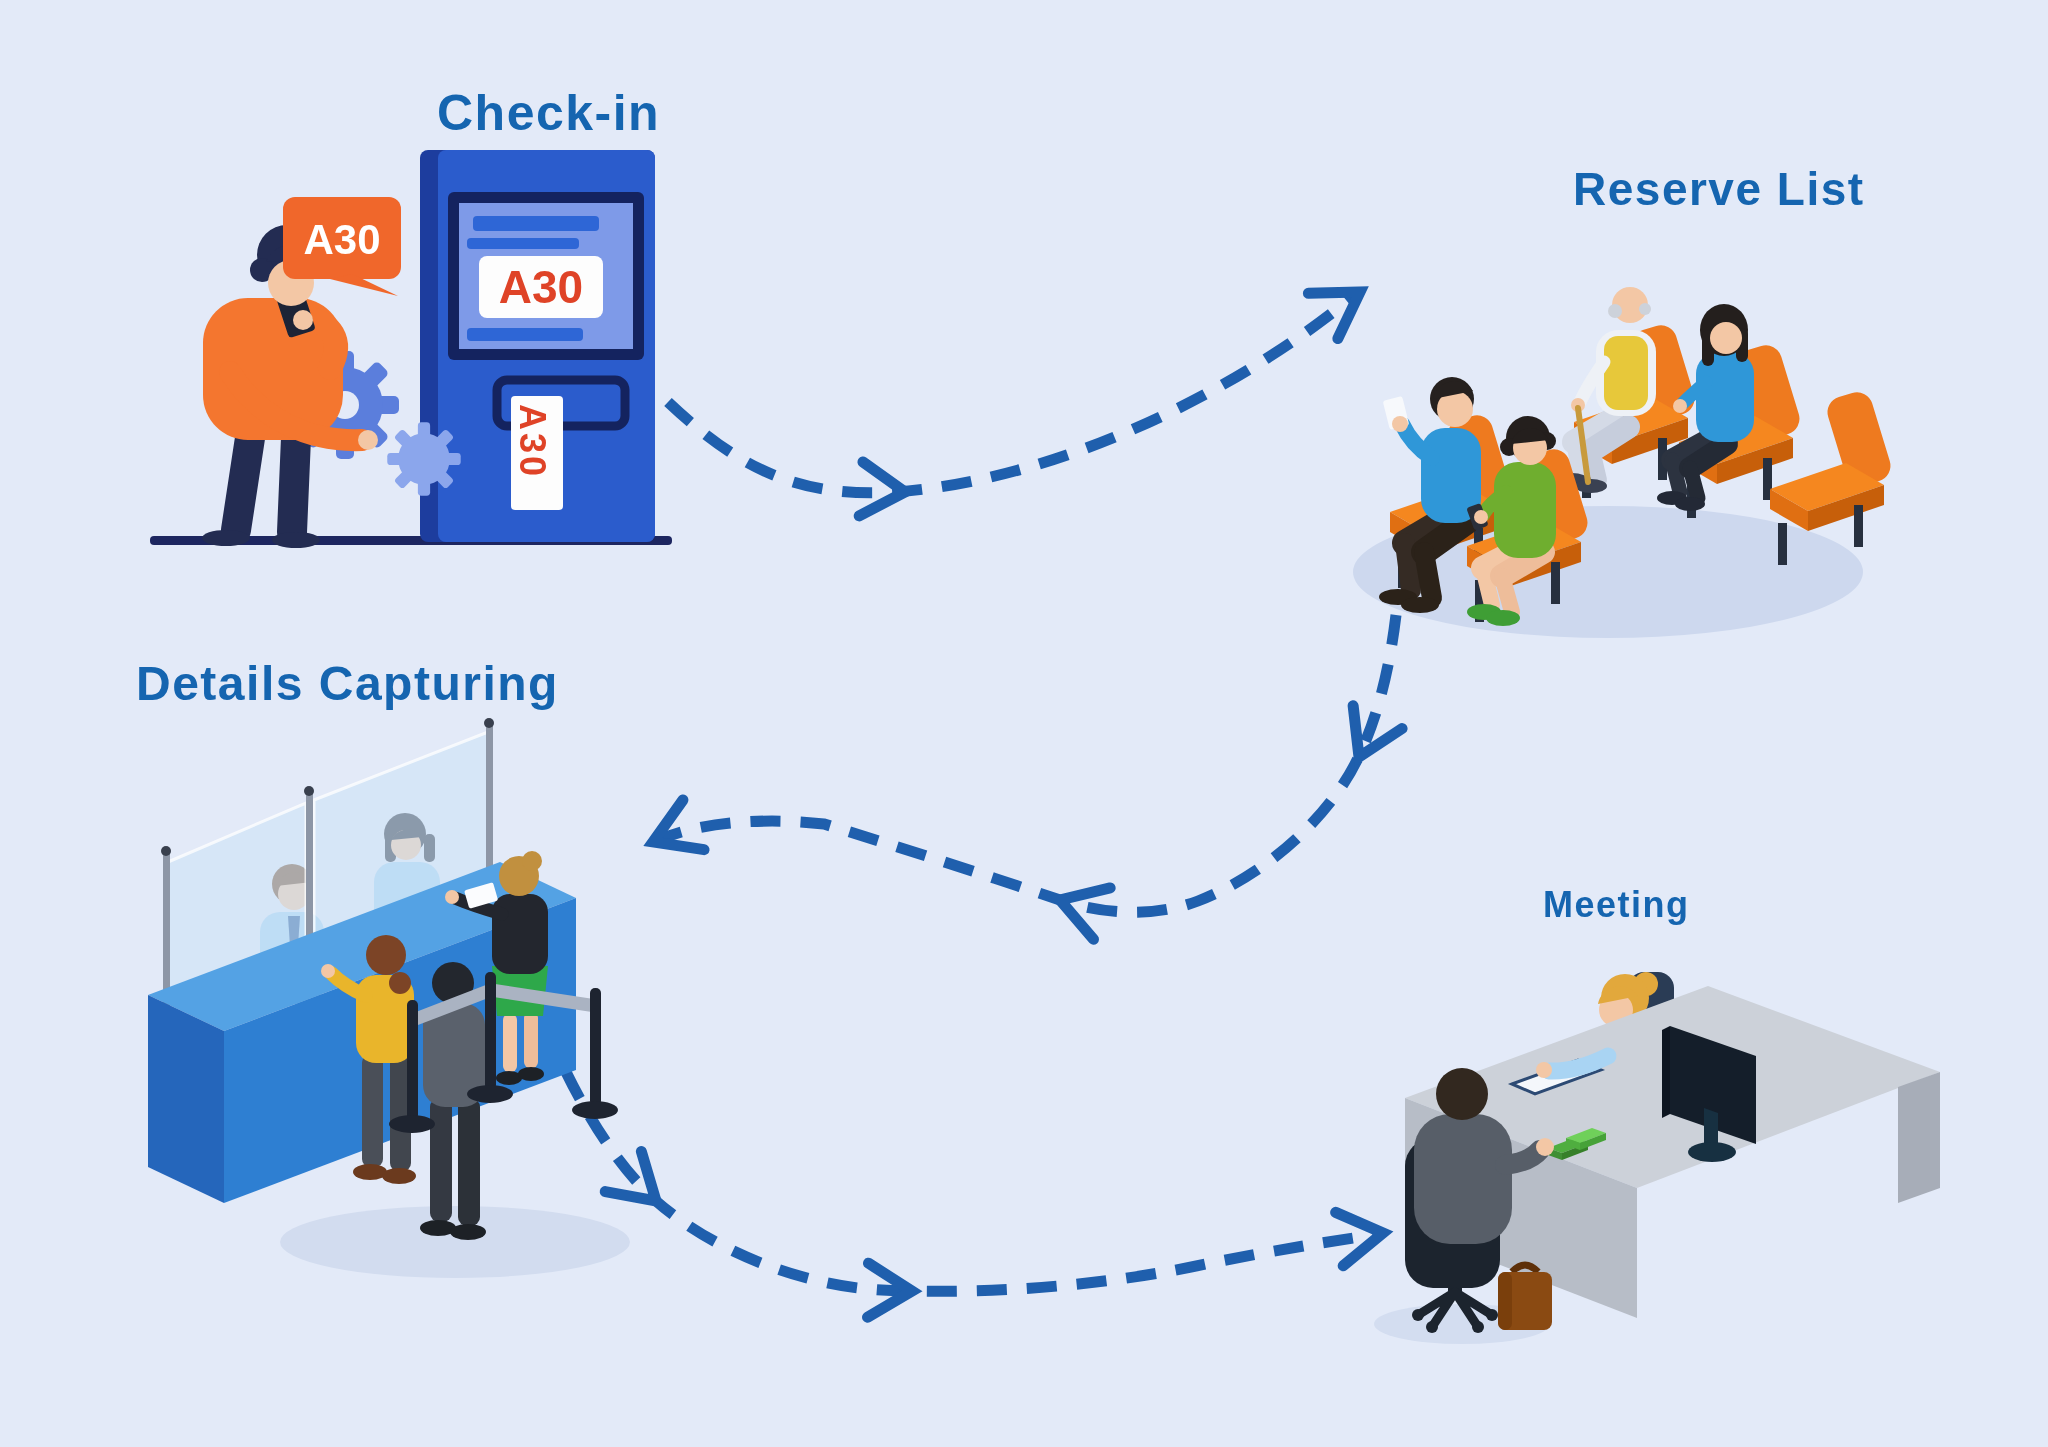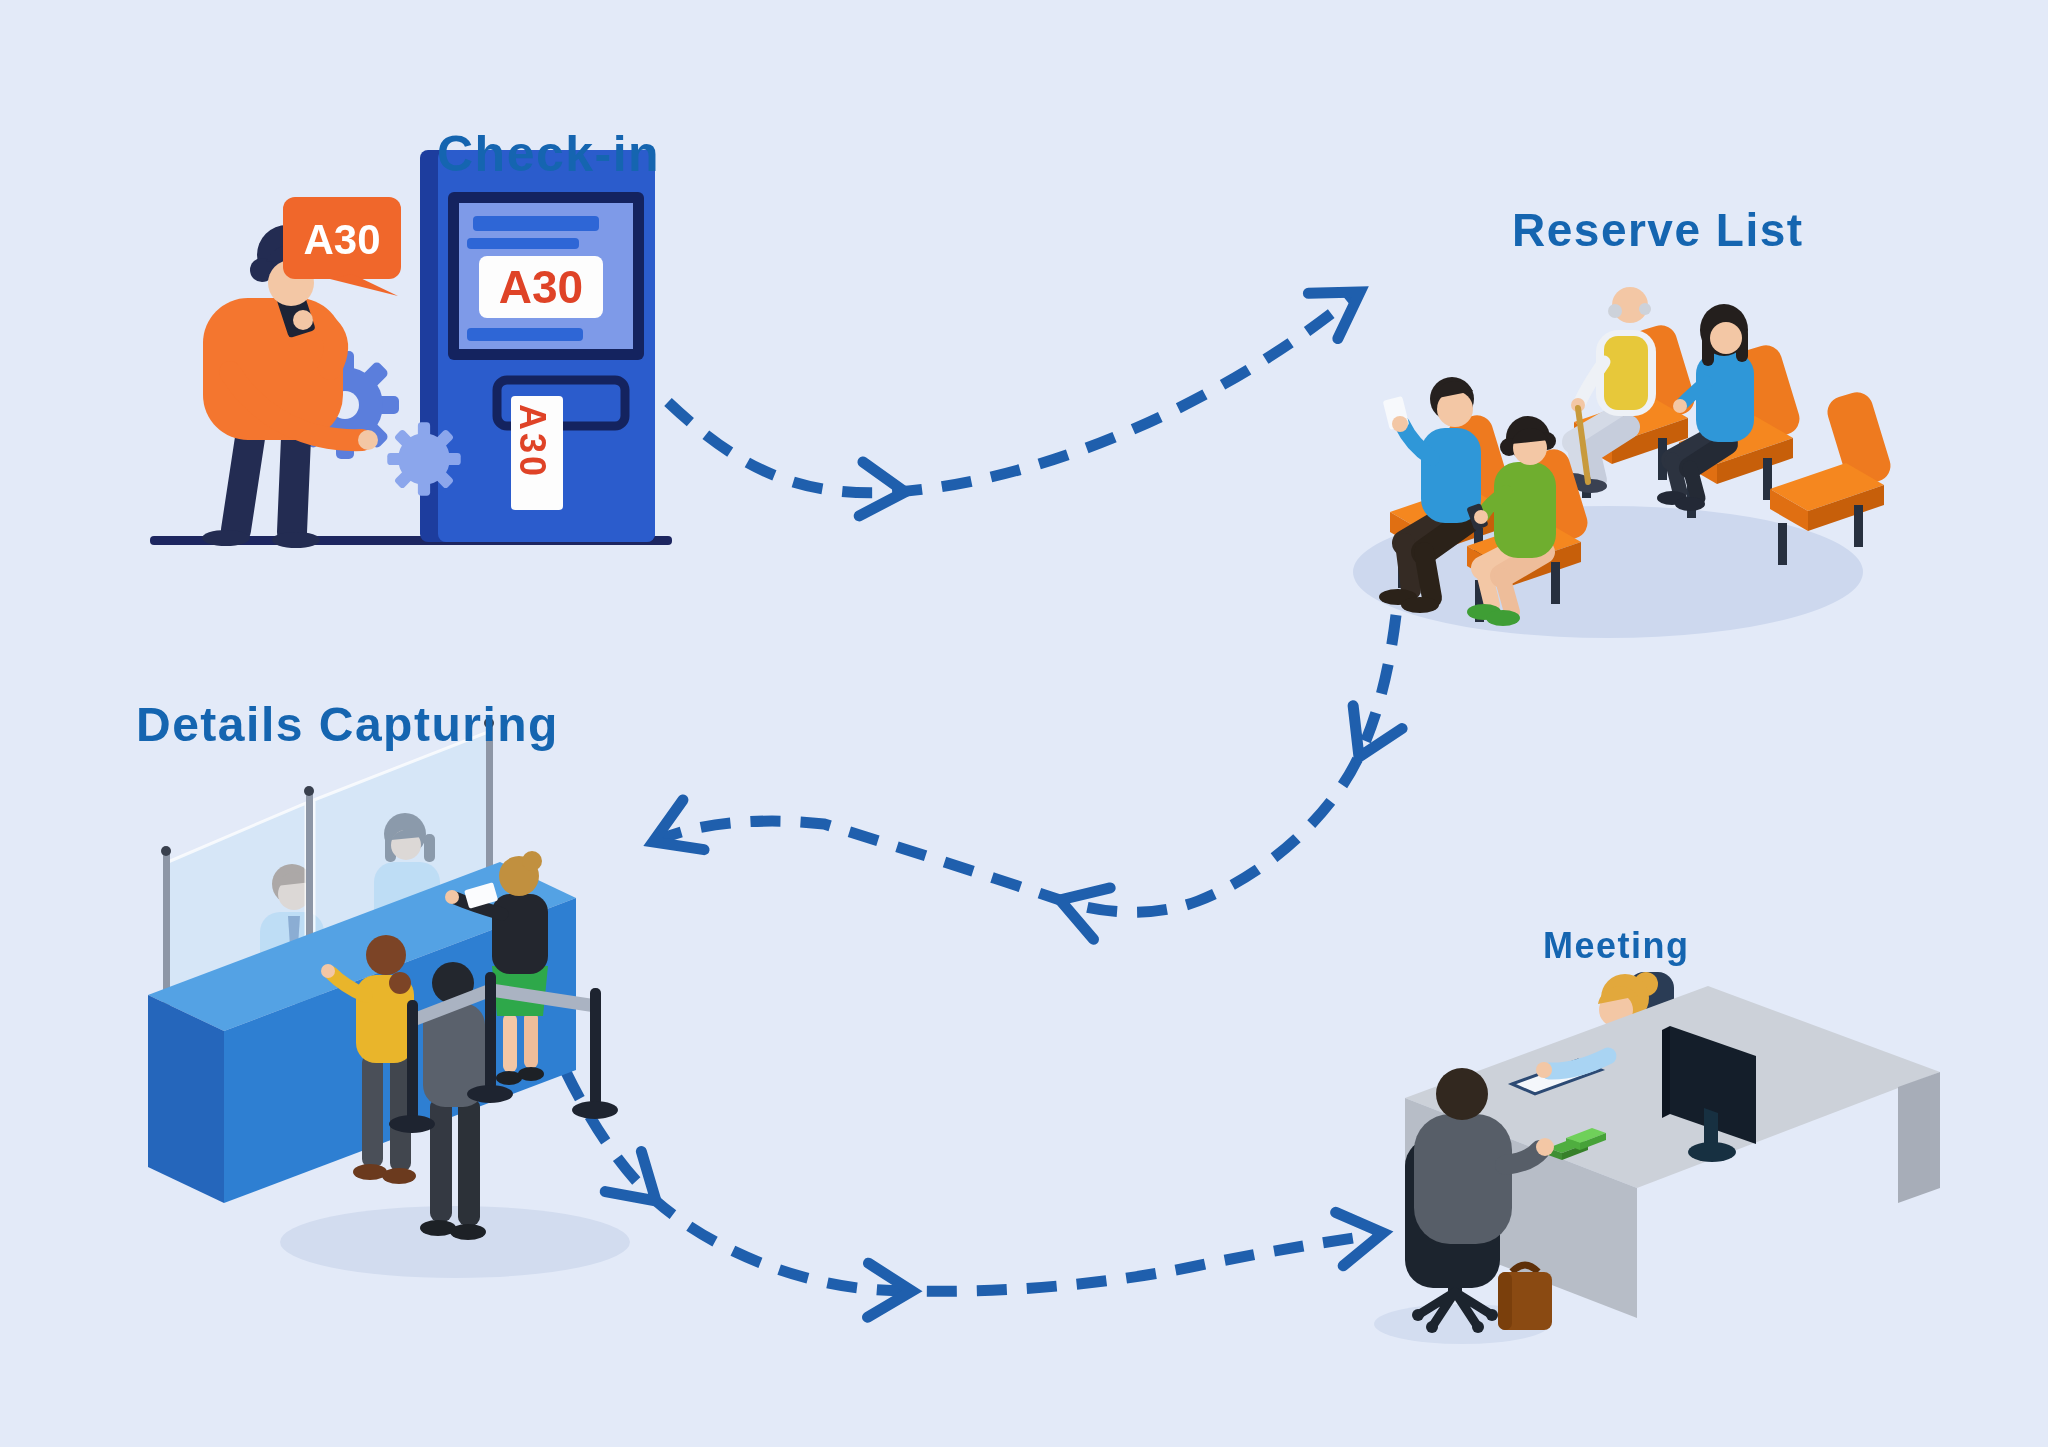--- a/index.html
+++ b/index.html
@@ -3,21 +3,21 @@
 <meta charset="utf-8">
 <style>
   html,body{margin:0;padding:0;background:#e3eaf8;}
   .canvas{
     position:relative;width:2048px;height:1447px;background:#e3eaf8;
     overflow:hidden;font-family:"Liberation Sans","DejaVu Sans",sans-serif;
   }
   .scene{position:absolute;left:0;top:0;width:2048px;height:1447px;}
   .label{
     position:absolute;font-weight:bold;color:#1565b0;
-    letter-spacing:1.5px;white-space:nowrap;margin-top:41px;
+    letter-spacing:1.5px;white-space:nowrap;
   }
   svg text{font-family:"Liberation Sans","DejaVu Sans",sans-serif;font-weight:bold;}
 </style>
 </head>
 <body>
 
 <div class="canvas">
 
   <svg class="scene" viewBox="0 0 2048 1447">
     <defs>
@@ -333,17 +333,17 @@
       </g>
       <g>
         <path d="M1512,1272 q13,-14 26,0" stroke="#5e3009" stroke-width="7" fill="none"></path>
         <rect x="1498" y="1272" width="54" height="58" rx="8" fill="#8a4a12"></rect>
         <rect x="1498" y="1272" width="14" height="58" rx="7" fill="#7a3f0c"></rect>
       </g>
     </g>
   </svg>
 
   <div class="label" style="left:437px;top:84px;font-size:50px">Check-in</div>
-  <div class="label" style="left:1512px;top:162px;font-size:46px">Reserve List</div>
+  <div class="label" style="left:1573px;top:162px;font-size:46px">Reserve List</div>
   <div class="label" style="left:136px;top:656px;font-size:48px">Details Capturing</div>
   <div class="label" style="left:1543px;top:884px;font-size:36px">Meeting</div>
 
 </div>
 
 </body></html>

